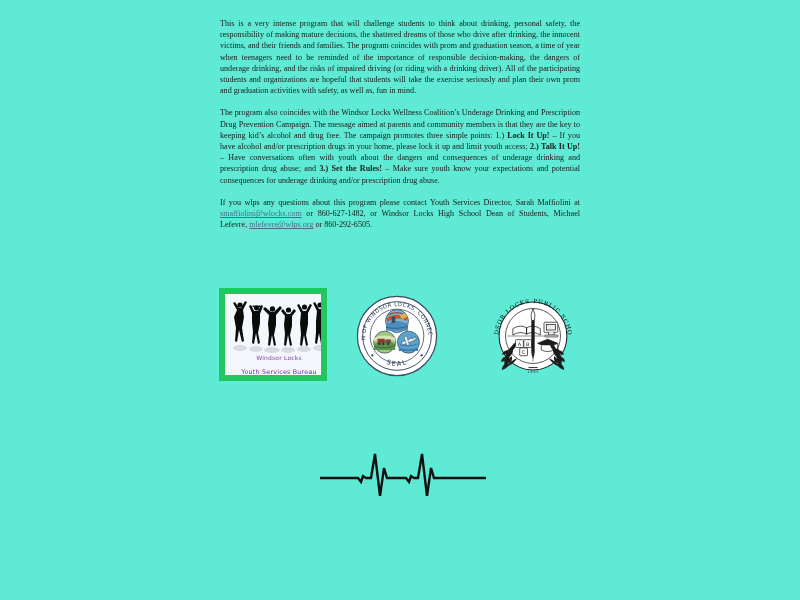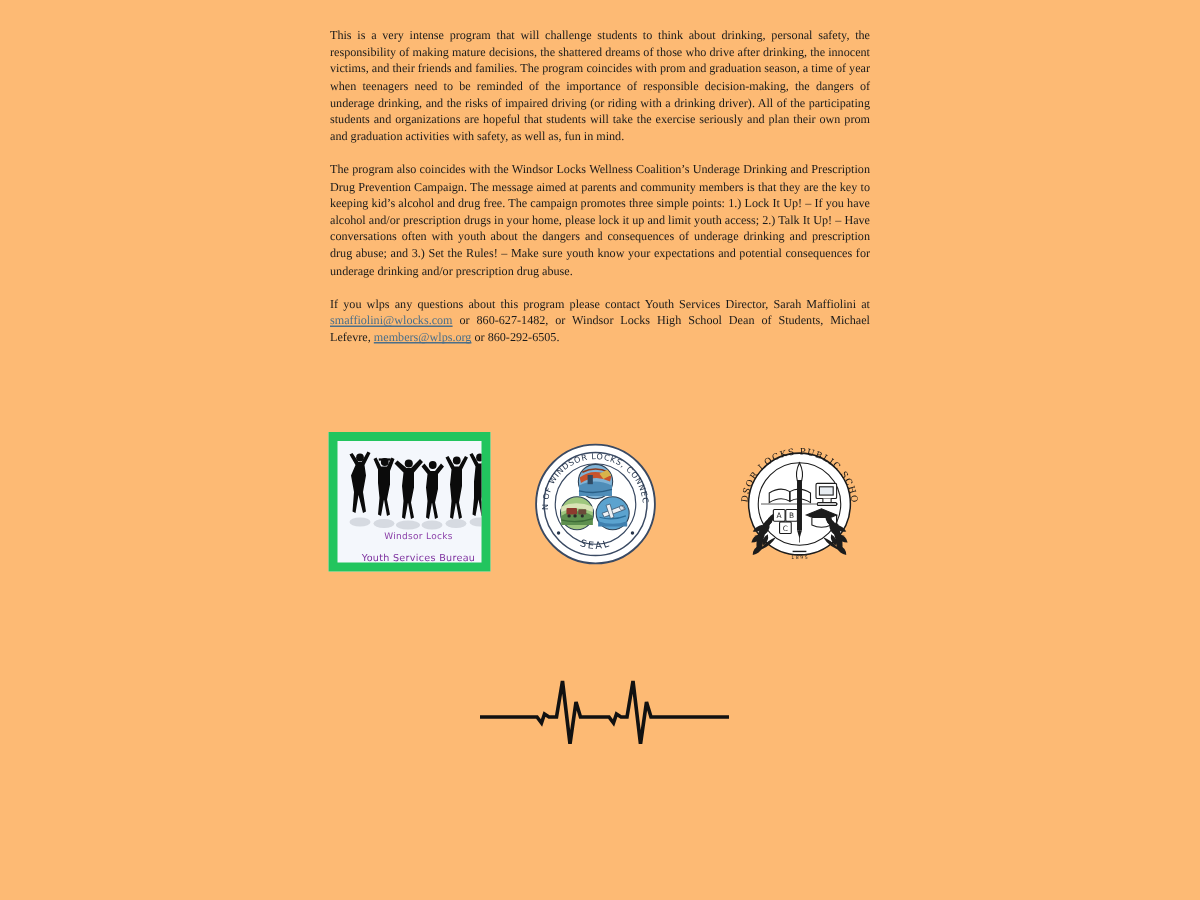--- a/index.html
+++ b/index.html
@@ -11,38 +11,38 @@
     width: 800px;
     height: 600px;
     background: #ffffff;
     font-family: "Liberation Serif", "DejaVu Serif", serif;
     overflow: hidden;
   }
   .page {
     position: relative;
     width: 800px;
     height: 600px;
-    background: #fdba74;
+    background: #5eead4;
   }
   .content {
     position: absolute;
     left: 220px;
     top: 18px;
     width: 360px;
   }
   p.para {
     margin: 0 0 11px 0;
     font-size: 8.1px;
     line-height: 11.2px;
     text-align: justify;
     color: #1a1a1a;
     font-family: "Liberation Serif", "DejaVu Serif", serif;
   }
   p.para:last-child { margin-bottom: 0; }
-  .b { font-weight: normal; }
+  .b { font-weight: bold; }
   a.maillink {
     color: #4a6f8a;
   }
 
   
   .logos {
     position: absolute;
     left: 215px;
     top: 288px;
     width: 385px;
@@ -128,21 +128,21 @@
   }
 </style>
 </head>
 <body>
 
 <div class="page">
 
   <div class="content">
     <p class="para" id="p1"><span>This is a very intense program that will challenge students to think about drinking, personal safety, the responsibility of making mature decisions, the shattered dreams of those who drive after drinking, the innocent victims, and their friends and families.  The program coincides with prom and graduation season, a time of year when teenagers need to be reminded of the importance of responsible decision-making, the dangers of underage drinking, and the risks of impaired driving (or riding with a drinking driver).  All of the participating students and organizations are hopeful that students will take the exercise seriously and plan their own prom and graduation activities with safety, as well as, fun in mind.</span></p>
     <p class="para" id="p2"><span>The program also coincides with the Windsor Locks Wellness Coalition’s Underage Drinking and Prescription Drug Prevention Campaign.  The message aimed at parents and community members is that they are the key to keeping kid’s alcohol and drug free. The campaign promotes three simple points: 1.) </span><span class="b">Lock It Up!</span><span> – If you have alcohol and/or prescription drugs in your home, please lock it up and limit youth access; </span><span class="b">2.) Talk It Up!</span><span> – Have conversations often with youth about the dangers and consequences of underage drinking and prescription drug abuse; and </span><span class="b">3.) Set the Rules!</span><span> – Make sure youth know your expectations and potential consequences for underage drinking and/or prescription drug abuse.</span></p>
-    <p class="para" id="p3"><span>If you wlps any questions about this program please contact Youth Services Director, Sarah Maffiolini at </span><a class="maillink" href="#">smaffiolini@wlocks.com</a><span> or 860-627-1482, or Windsor Locks High School Dean of Students, Michael Lefevre, </span><a class="maillink" href="#">members@wlps.org</a><span> or 860-292-6505.</span></p>
+    <p class="para" id="p3"><span>If you wlps any questions about this program please contact Youth Services Director, Sarah Maffiolini at </span><a class="maillink" href="#">smaffiolini@wlocks.com</a><span> or 860-627-1482, or Windsor Locks High School Dean of Students, Michael Lefevre, </span><a class="maillink" href="#">mlefevre@wlps.org</a><span> or 860-292-6505.</span></p>
   </div>
 
   <div class="logos">
 
     <div class="logo-ysb">
       <svg class="ysb-figs" viewBox="0 0 108 58">
         <g fill="#0b0b0b">
 
           <path d="M12 13 L8 6 L10 5 L14 11 L16 11 L20 4 L22 5 L18 13 L19 20 L17 31 L19 44 L17 45 L14 33 L12 45 L10 44 L11 31 L9 20 Z"></path>
           <circle cx="15" cy="8" r="2.6"></circle>

